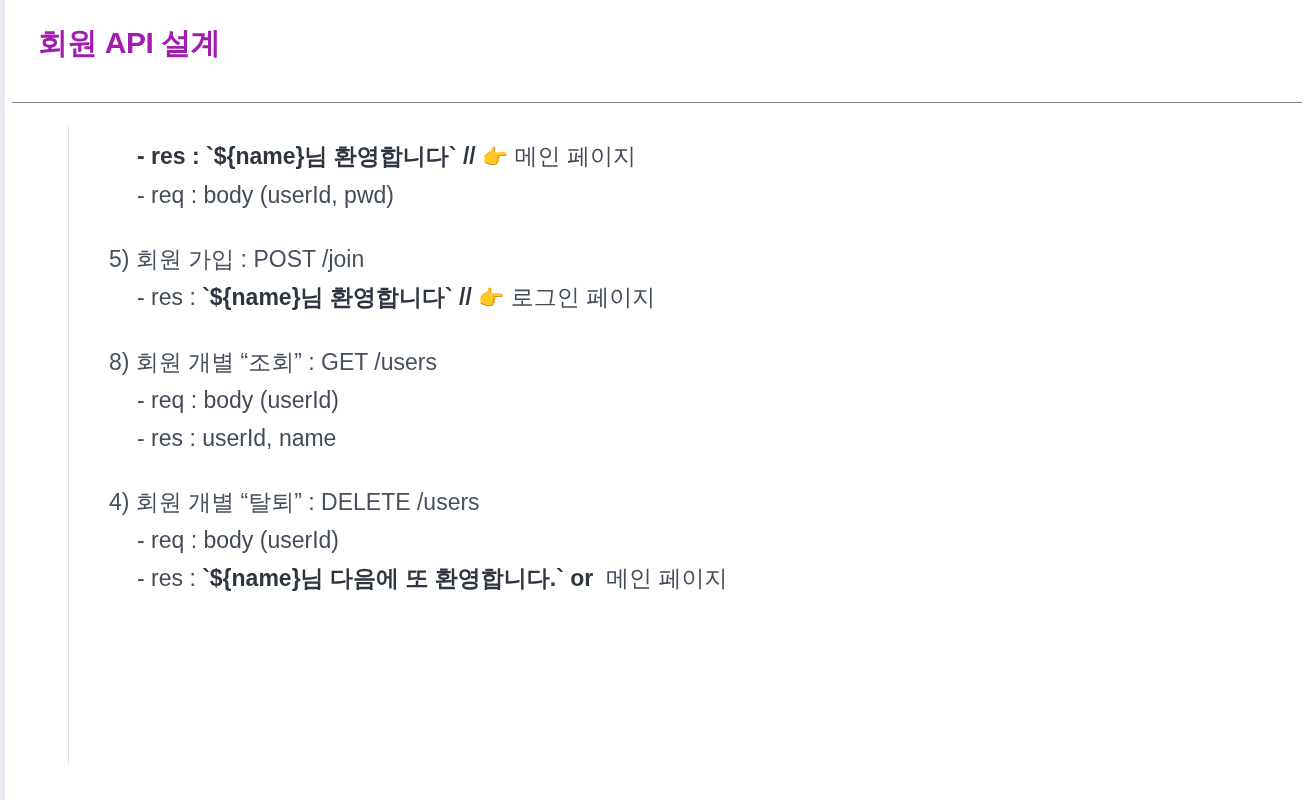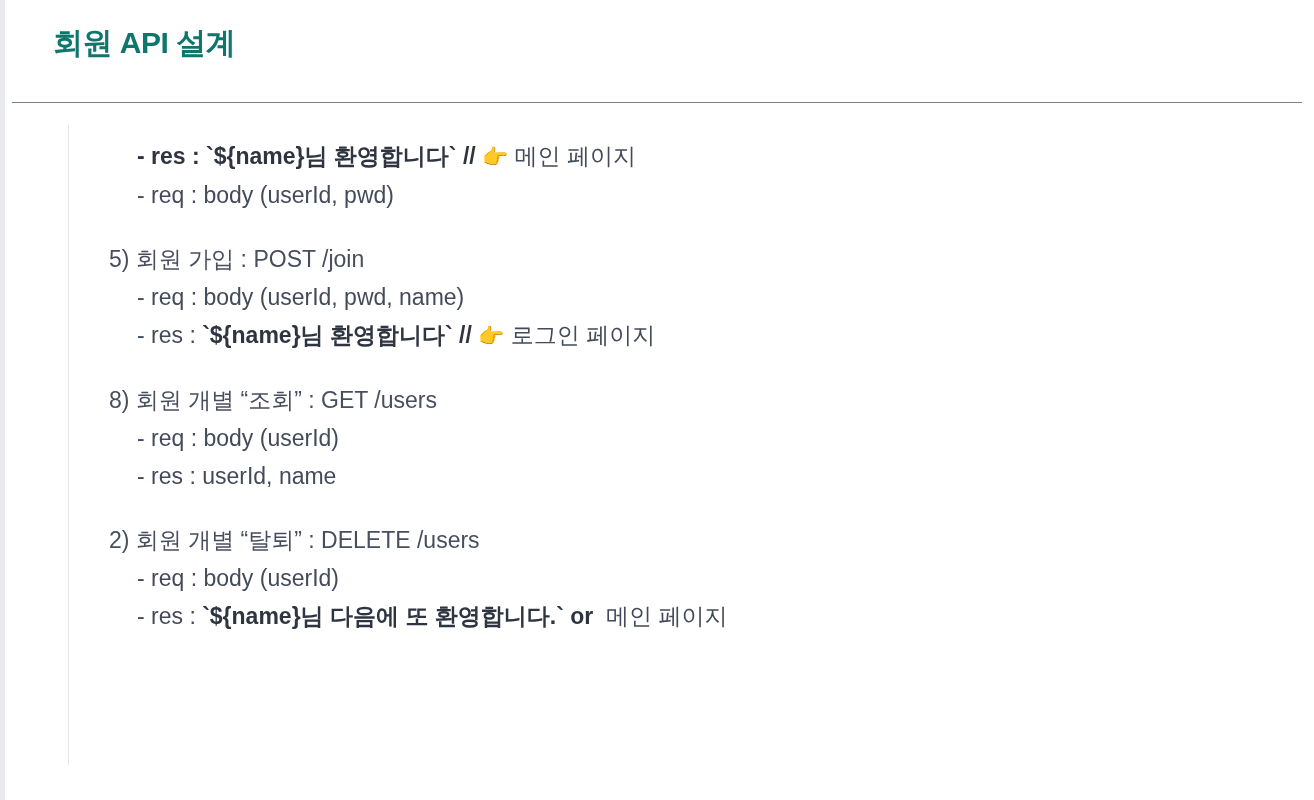--- a/index.html
+++ b/index.html
@@ -24,23 +24,23 @@
     height: 800px;
     background: #e8eaef;
   }
   .page {
     position: relative;
     padding: 0;
   }
   .doc-title {
     font-size: 30px;
     font-weight: bold;
-    color: #0f766e;
+    color: #a21caf;
     letter-spacing: -0.5px;
-    padding: 22px 0 0 53px;
+    padding: 22px 0 0 38px;
     margin: 0;
     line-height: 1.4;
   }
   .title-rule {
     margin: 38px 12px 0 12px;
     height: 0;
     border-top: 1px solid #7b8191;
   }
   .content-block {
     margin: 22px 0 0 68px;
@@ -95,32 +95,31 @@
 
   <div class="content-block">
 
     <div class="group">
       <div class="line sub"><span class="bold">- res : </span><span class="bold mono-ticks">`${name}님 환영합니다`</span><span class="bold"> // </span><span class="pointer">👉</span><span> 메인 페이지</span></div>
       <div class="line sub">- req : body (userId, pwd)</div>
     </div>
 
     <div class="group">
       <div class="line head">5) 회원 가입 : POST /join</div>
-      <div class="line sub">- req : body (userId, pwd, name)</div>
       <div class="line sub"><span>- res : </span><span class="bold mono-ticks">`${name}님 환영합니다`</span><span class="bold"> // </span><span class="pointer">👉</span><span> 로그인 페이지</span></div>
     </div>
 
     <div class="group">
       <div class="line head">8) 회원 개별 “조회” : GET /users</div>
       <div class="line sub">- req : body (userId)</div>
       <div class="line sub"><span>- res : </span><span>userId, name</span></div>
     </div>
 
     <div class="group">
-      <div class="line head">2) 회원 개별 “탈퇴” : DELETE /users</div>
+      <div class="line head">4) 회원 개별 “탈퇴” : DELETE /users</div>
       <div class="line sub">- req : body (userId)</div>
       <div class="line sub"><span>- res : </span><span class="bold mono-ticks">`${name}님 다음에 또 환영합니다.`</span><span class="bold"> or </span><span> 메인 페이지</span></div>
     </div>
 
     <div class="spacer-bottom"></div>
 
   </div>
 </div>
 
 </body></html>

